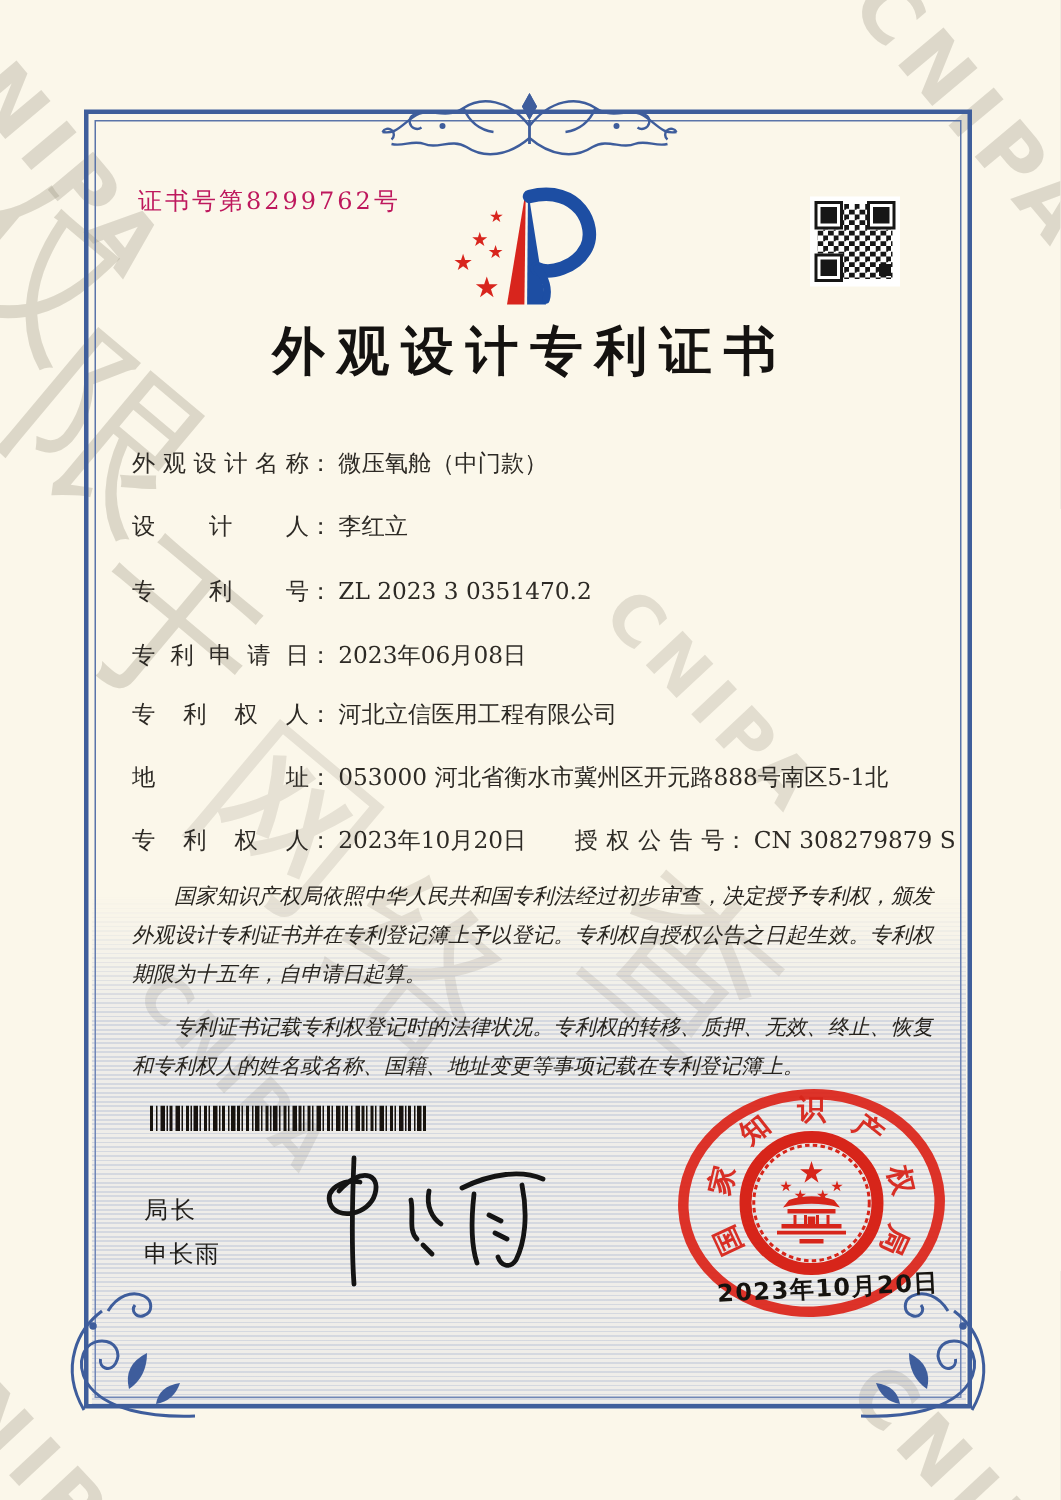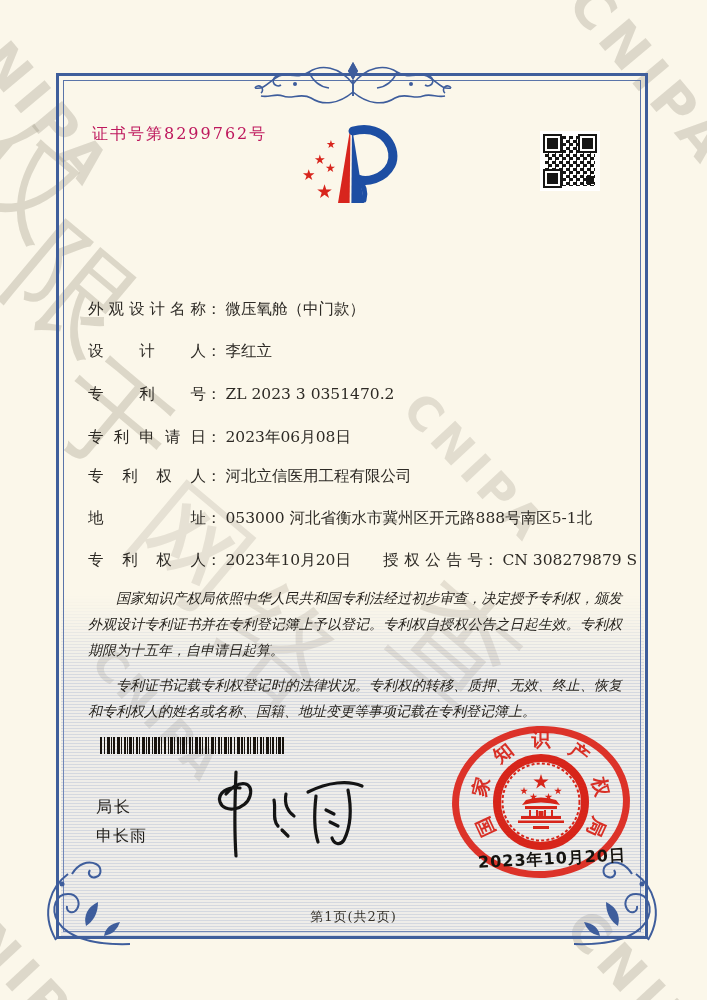--- a/index.html
+++ b/index.html
@@ -151,20 +151,21 @@
   </svg>
 
   <div class="qr">
     <div class="qr-grid"></div>
     <div class="finder tl"></div>
     <div class="finder tr"></div>
     <div class="finder bl"></div>
     <div class="qr-dot"></div>
   </div>
 
+  <div class="title">外观设计专利证书</div>
 
   <div class="field-row r1">
     <span class="f-label">设计人</span><span class="f-colon">：</span><span>李红立</span>
   </div>
   <div class="field-row r0">
     <span class="f-label">外观设计名称</span><span class="f-colon">：</span><span>微压氧舱（中门款）</span>
   </div>
   <div class="field-row r2">
     <span class="f-label">专利号</span><span class="f-colon">：</span><span>ZL 2023 3 0351470.2</span>
   </div>
@@ -236,15 +237,14 @@
     <span class="seal-char" style="--a:-115deg">国</span>
     <span class="seal-char" style="--a:-76.6deg">家</span>
     <span class="seal-char" style="--a:-38.3deg">知</span>
     <span class="seal-char" style="--a:0deg">识</span>
     <span class="seal-char" style="--a:38.3deg">产</span>
     <span class="seal-char" style="--a:76.6deg">权</span>
     <span class="seal-char" style="--a:115deg">局</span>
   </div>
   <div class="seal-date">2023年10月20日</div>
 
-  <div class="page-info">第1页(共2页)</div>
 
 </div>
 
 </body></html>

